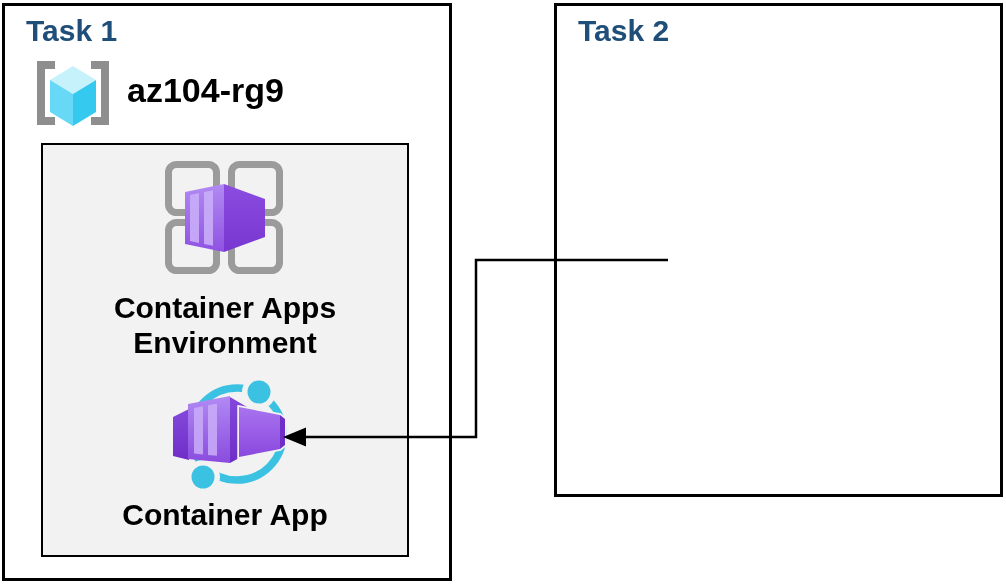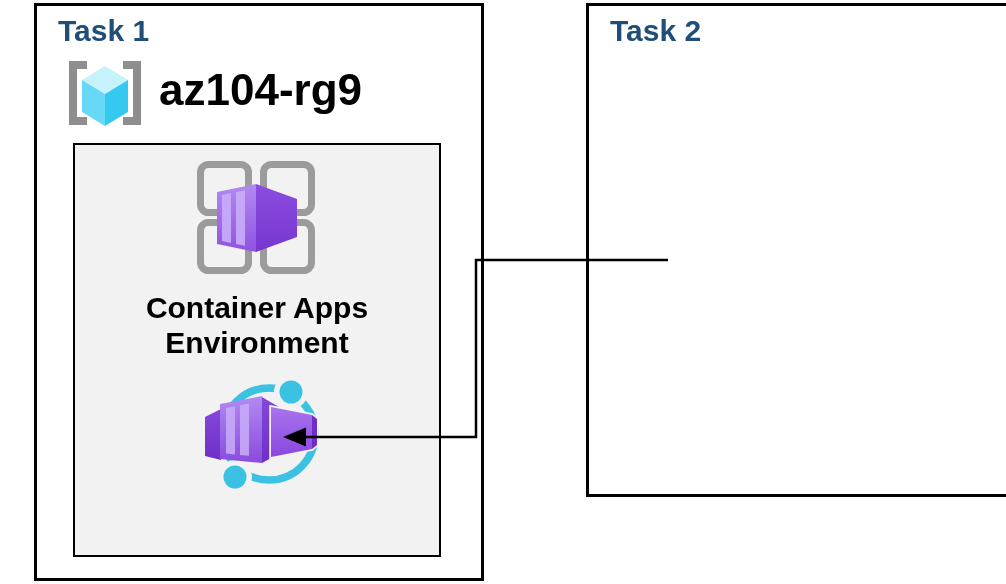--- a/index.html
+++ b/index.html
@@ -9,38 +9,37 @@
     height: 584px;
     background: #ffffff;
     font-family: "Liberation Sans", sans-serif;
     overflow: hidden;
   }
   .task-box {
     position: absolute;
     border: 3px solid #000;
     background: #fff;
     box-sizing: border-box;
-    margin-left: 32px;
   }
   #task1-box { left: 2px; top: 3px; width: 450px; height: 578px; }
   #task2-box { left: 554px; top: 3px; width: 449px; height: 494px; }
   .task-title {
     position: absolute;
     left: 21px; top: 8px;
     font-size: 30px;
     font-weight: 700;
     color: #1F4E79;
     letter-spacing: 0px;
     white-space: nowrap;
   }
   .rg-icon { position: absolute; left: 27px; top: 50px; }
   .rg-name {
     position: absolute;
     left: 122px; top: 62px;
-    font-size: 44px;
+    font-size: 34px;
     font-weight: 700;
     color: #000;
     line-height: 44px;
     white-space: nowrap;
   }
   .panel {
     position: absolute;
     background: #F2F2F2;
     border: 2px solid #000;
     box-sizing: border-box;
@@ -146,20 +145,21 @@
           <polygon points="3,41 19,33 19,84 3,80" fill="url(#gSide2)"></polygon>
           <polygon points="60,21 82,34 82,75 60,87" fill="url(#gSide2)"></polygon>
           <polygon points="18,28 60,20 60,87 18,83" fill="url(#gFace2)"></polygon>
           <polygon points="24,32 33,30.3 33,78.4 24,77.6" fill="#C9ADF8" opacity="0.85"></polygon>
           <polygon points="38,29.3 47,27.6 47,79.8 38,78.9" fill="#C9ADF8" opacity="0.85"></polygon>
           <polygon points="69,31 110,39 115,43 115,69 110,73 69,81" fill="#F2F2F2" stroke="#F2F2F2" stroke-width="3.5"></polygon>
           <polygon points="69,31 110,39 110,73 69,81" fill="url(#gLight2)"></polygon>
           <polygon points="110,39 115,43 115,69 110,73" fill="#6F2EC8"></polygon>
         </svg>
       </div>
+      <div id="app-label" class="node-label">Container App</div>
 
     </div>
   </div>
 
   <div id="task2-box" class="task-box">
     <div class="task-title">Task 2</div>
 
   </div>
 
   <svg id="connector-overlay" width="1006" height="584" viewBox="0 0 1006 584">

